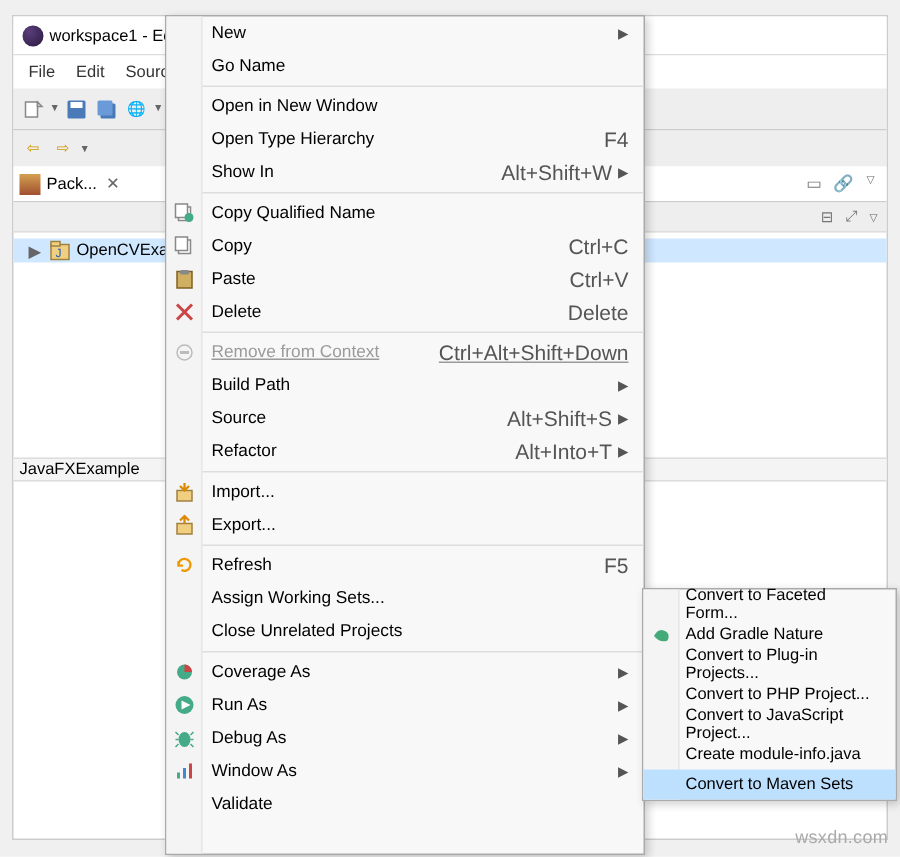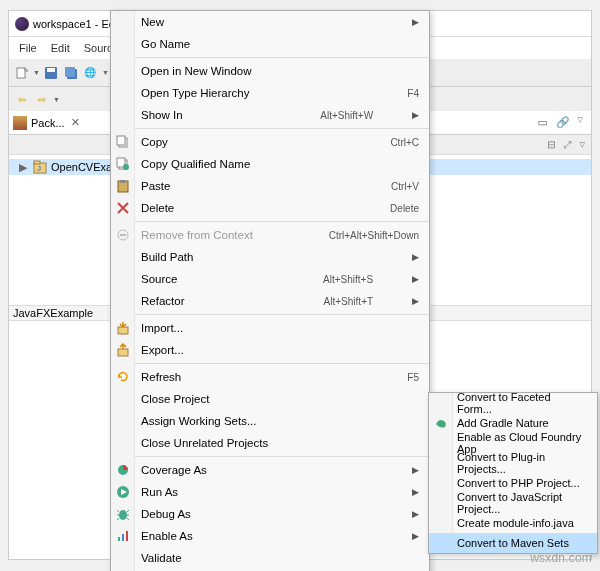--- a/index.html
+++ b/index.html
@@ -26,24 +26,24 @@
     
     .tree { padding: 4px 0; font-size: 11px; }
     .tree-row { display: flex; align-items: center; padding: 1px 4px 1px 10px; gap: 4px; }
     .tree-row.selected { background: #cfe8ff; }
     .tree-arrow { width: 10px; display: inline-flex; color: #666; }
     .java-icon { width: 14px; height: 14px; display: inline-flex; align-items: center; justify-content: center; }
     
     .context-menu { position: absolute; top: 10px; left: 110px; width: 320px; background: #f8f8f8; border: 1px solid #aaa; box-shadow: 2px 2px 6px rgba(0,0,0,0.2); display: flex; }
     .cm-iconcol { width: 24px; background: #f4f4f4; border-right: 1px solid #e6e6e6; }
     .cm-body { flex: 1; }
-    .cm-item { height: 22px; display: flex; align-items: center; padding: 0 10px 0 6px; font-size: 11.5px; color: #000; position: relative; gap: 35px; }
-    .cm-item.disabled { color: #9a9a9a; }
+    .cm-item { height: 22px; display: flex; align-items: center; padding: 0 10px 0 6px; font-size: 11.5px; color: #000; position: relative; }
+    .cm-item.disabled { color: #9a9a9a; text-decoration: underline; }
     .cm-item.highlighted { background: #bde0ff; }
-    .cm-item .shortcut { margin-left: auto; font-size: 10px; color: #555; }
+    .cm-item .shortcut { margin-left: auto; font-size: 14px; color: #555; }
     .cm-item .arrow { margin-left: auto; color: #555; font-size: 9px; }
     .cm-sep { height: 1px; background: #ddd; margin: 2px 0; }
     .cm-iconcol-inner { position: absolute; left: -24px; top: 0; width: 24px; height: 100%; display: flex; align-items: center; justify-content: center; }
     
     .submenu { position: absolute; top: 392px; left: 428px; width: 170px; background: #f8f8f8; border: 1px solid #aaa; box-shadow: 2px 2px 6px rgba(0,0,0,0.2); z-index: 10; }
     .submenu .cm-item { padding-left: 28px; font-size: 11px; height: 20px; }
     .sub-iconcol { position: absolute; left: 0; width: 24px; height: 100%; top: 0; background: #f4f4f4; border-right: 1px solid #e6e6e6; }
     .sub-icon { position: absolute; left: 5px; width: 14px; height: 14px; display: flex; align-items: center; justify-content: center; }
     
     .watermark { position: absolute; bottom: 6px; right: 8px; color: #aaa; font-family: Arial; font-size: 12px; letter-spacing: 0.2px; }
@@ -154,34 +154,34 @@
         <span>Show In</span>
         <span class="shortcut">Alt+Shift+W</span>
         <span style="margin-left: 4px; font-size: 9px; color: rgb(85, 85, 85);">▶</span>
       </div>
       <div class="cm-sep"></div>
       <div class="cm-item">
         <span class="cm-iconcol-inner">
           <svg width="14" height="14">
             <rect x="3" y="3" width="8" height="9" fill="#fff" stroke="#888"></rect>
             <rect x="1" y="1" width="8" height="9" fill="#fff" stroke="#888"></rect>
+            <circle cx="10" cy="10" r="3" fill="#4a8"></circle>
+          </svg>
+        </span>
+        <span>Copy Qualified Name</span>
+      </div>
+      <div class="cm-item">
+        <span class="cm-iconcol-inner">
+          <svg width="14" height="14">
+            <rect x="3" y="3" width="8" height="9" fill="#fff" stroke="#888"></rect>
+            <rect x="1" y="1" width="8" height="9" fill="#fff" stroke="#888"></rect>
           </svg>
         </span>
         <span>Copy</span>
         <span class="shortcut">Ctrl+C</span>
-      </div>
-      <div class="cm-item">
-        <span class="cm-iconcol-inner">
-          <svg width="14" height="14">
-            <rect x="3" y="3" width="8" height="9" fill="#fff" stroke="#888"></rect>
-            <rect x="1" y="1" width="8" height="9" fill="#fff" stroke="#888"></rect>
-            <circle cx="10" cy="10" r="3" fill="#4a8"></circle>
-          </svg>
-        </span>
-        <span>Copy Qualified Name</span>
       </div>
       <div class="cm-item">
         <span class="cm-iconcol-inner">
           <svg width="14" height="14">
             <rect x="2" y="2" width="10" height="11" fill="#d0b060" stroke="#806020"></rect>
             <rect x="4" y="1" width="6" height="3" fill="#888" rx="1"></rect>
           </svg>
         </span>
         <span>Paste</span>
         <span class="shortcut">Ctrl+V</span>
@@ -213,21 +213,21 @@
       </div>
       <div class="cm-item">
         <span class="cm-iconcol-inner"></span>
         <span>Source</span>
         <span class="shortcut">Alt+Shift+S</span>
         <span style="margin-left: 4px; font-size: 9px; color: rgb(85, 85, 85);">▶</span>
       </div>
       <div class="cm-item">
         <span class="cm-iconcol-inner"></span>
         <span>Refactor</span>
-        <span class="shortcut">Alt+Shift+T</span>
+        <span class="shortcut">Alt+Into+T</span>
         <span style="margin-left: 4px; font-size: 9px; color: rgb(85, 85, 85);">▶</span>
       </div>
       <div class="cm-sep"></div>
       <div class="cm-item">
         <span class="cm-iconcol-inner">
           <svg width="14" height="14">
             <rect x="2" y="6" width="10" height="7" fill="#f0d080" stroke="#a08040"></rect>
             <path d="M7 1 L7 6 M4 3 L7 6 L10 3" stroke="#d80" stroke-width="1.5" fill="none"></path>
           </svg>
         </span>
@@ -245,24 +245,20 @@
       <div class="cm-sep"></div>
       <div class="cm-item">
         <span class="cm-iconcol-inner">
           <svg width="14" height="14">
             <path d="M3 7 A4 4 0 1 1 5 10" fill="none" stroke="#e90" stroke-width="1.5"></path>
             <path d="M3 4 L3 7 L6 7" fill="none" stroke="#e90" stroke-width="1.5"></path>
           </svg>
         </span>
         <span>Refresh</span>
         <span class="shortcut">F5</span>
-      </div>
-      <div class="cm-item">
-        <span class="cm-iconcol-inner"></span>
-        <span>Close Project</span>
       </div>
       <div class="cm-item">
         <span class="cm-iconcol-inner"></span>
         <span>Assign Working Sets...</span>
       </div>
       <div class="cm-item">
         <span class="cm-iconcol-inner"></span>
         <span>Close Unrelated Projects</span>
       </div>
       <div class="cm-sep"></div>
@@ -297,21 +293,21 @@
         <span class="arrow">▶</span>
       </div>
       <div class="cm-item">
         <span class="cm-iconcol-inner">
           <svg width="14" height="14">
             <rect x="2" y="8" width="2" height="4" fill="#4a8"></rect>
             <rect x="6" y="5" width="2" height="7" fill="#48c"></rect>
             <rect x="10" y="2" width="2" height="10" fill="#c44"></rect>
           </svg>
         </span>
-        <span>Enable As</span>
+        <span>Window As</span>
         <span class="arrow">▶</span>
       </div>
       <div class="cm-item">
         <span class="cm-iconcol-inner"></span>
         <span>Validate</span>
       </div>
       <div class="cm-item">
         <span class="cm-iconcol-inner"></span>
       </div>
     </div>
@@ -325,23 +321,20 @@
       </div>
       <div class="cm-item">
         <span class="sub-icon">
           <svg width="14" height="14">
             <path d="M2 8 Q5 2 10 5 Q13 7 11 11 Q6 13 2 8" fill="#4a7"></path>
           </svg>
         </span>
         <span>Add Gradle Nature</span>
       </div>
       <div class="cm-item">
-        <span>Enable as Cloud Foundry App</span>
-      </div>
-      <div class="cm-item">
         <span>Convert to Plug-in Projects...</span>
       </div>
       <div class="cm-item">
         <span>Convert to PHP Project...</span>
       </div>
       <div class="cm-item">
         <span>Convert to JavaScript Project...</span>
       </div>
       <div class="cm-item">
         <span>Create module-info.java</span>

